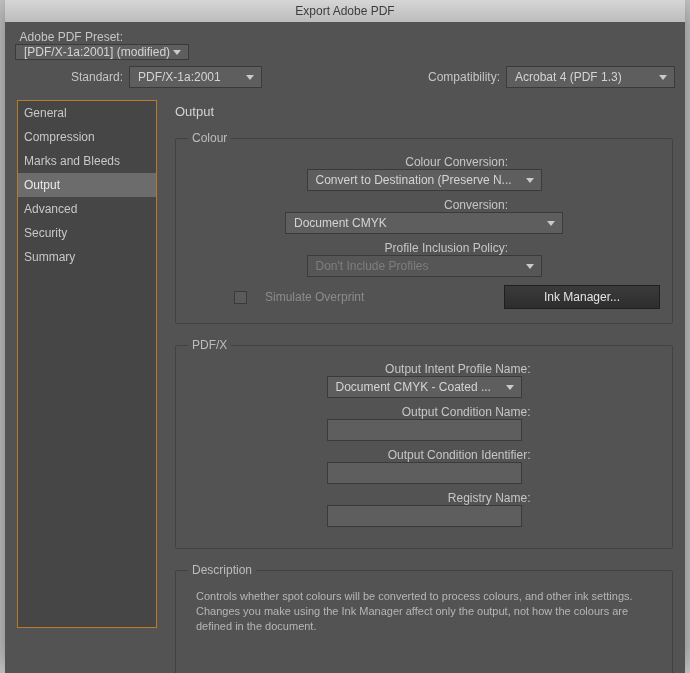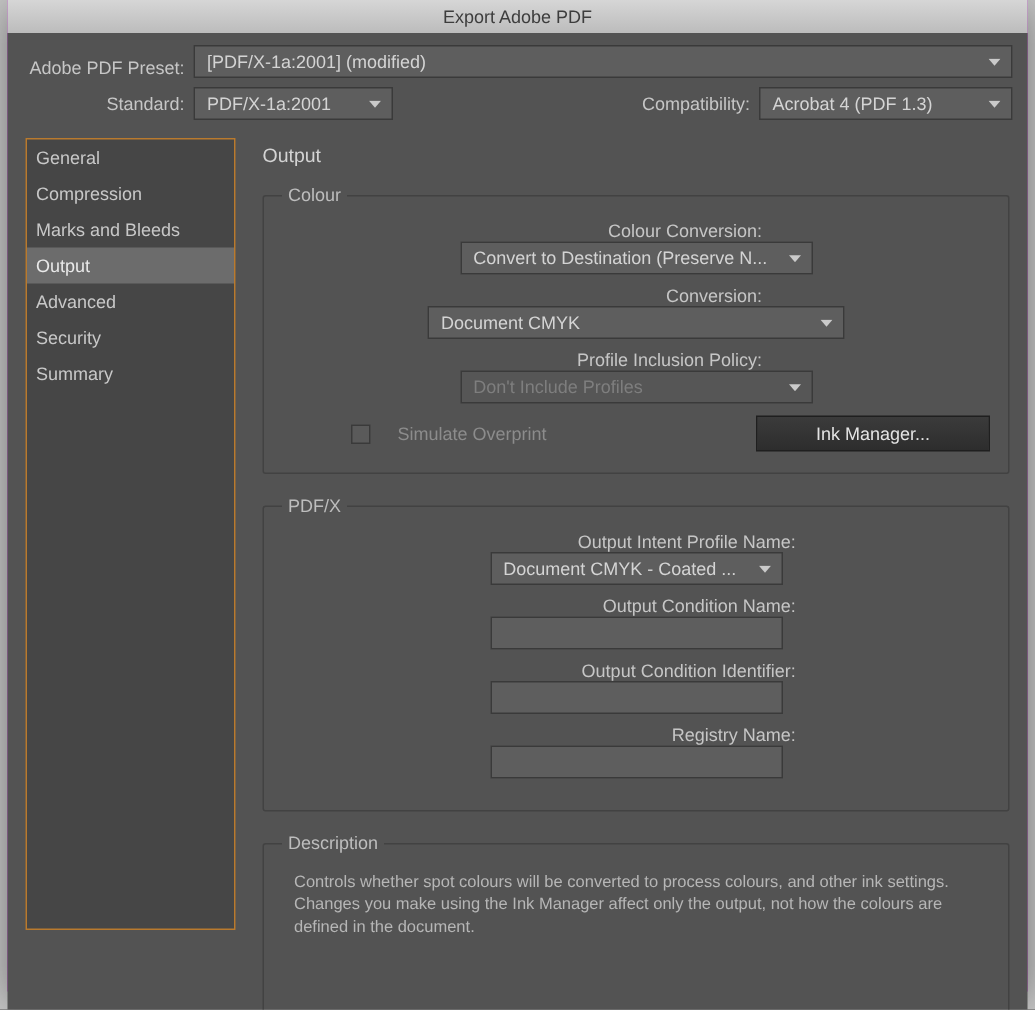--- a/index.html
+++ b/index.html
@@ -9,41 +9,42 @@
   background: #c5c5c5;
   width: 690px;
   height: 673px;
   position: relative;
   overflow: hidden;
 }
 .dialog {
   width: 680px;
   height: 661px;
   margin: 0 16px 0 5px;
-  background: #a21caf;
+  background: #86efac;
   box-shadow: 0 6px 24px rgba(0,0,0,0.4);
 }
 .titlebar {
   height: 22px;
   display: flex;
   align-items: center;
   justify-content: center;
   background: linear-gradient(#d6d6d6, #bcbcbc);
   color: #3d3d3d;
   font-size: 12px;
   font-weight: 500;
 }
 .content {
   background: #535353;
   color: #d0d0d0;
 }
 .top-row {
   display: flex;
-  align-items: flex-end;
+  align-items: flex-start;
   padding: 8px 10px 0 10px;
+  flex-direction: column;
 }
 .top-row2 {
   display: flex;
   align-items: center;
   padding: 6px 10px 12px 10px;
 }
 .label {
   text-align: right;
   padding-right: 6px;
   color: #c6c6c6;

